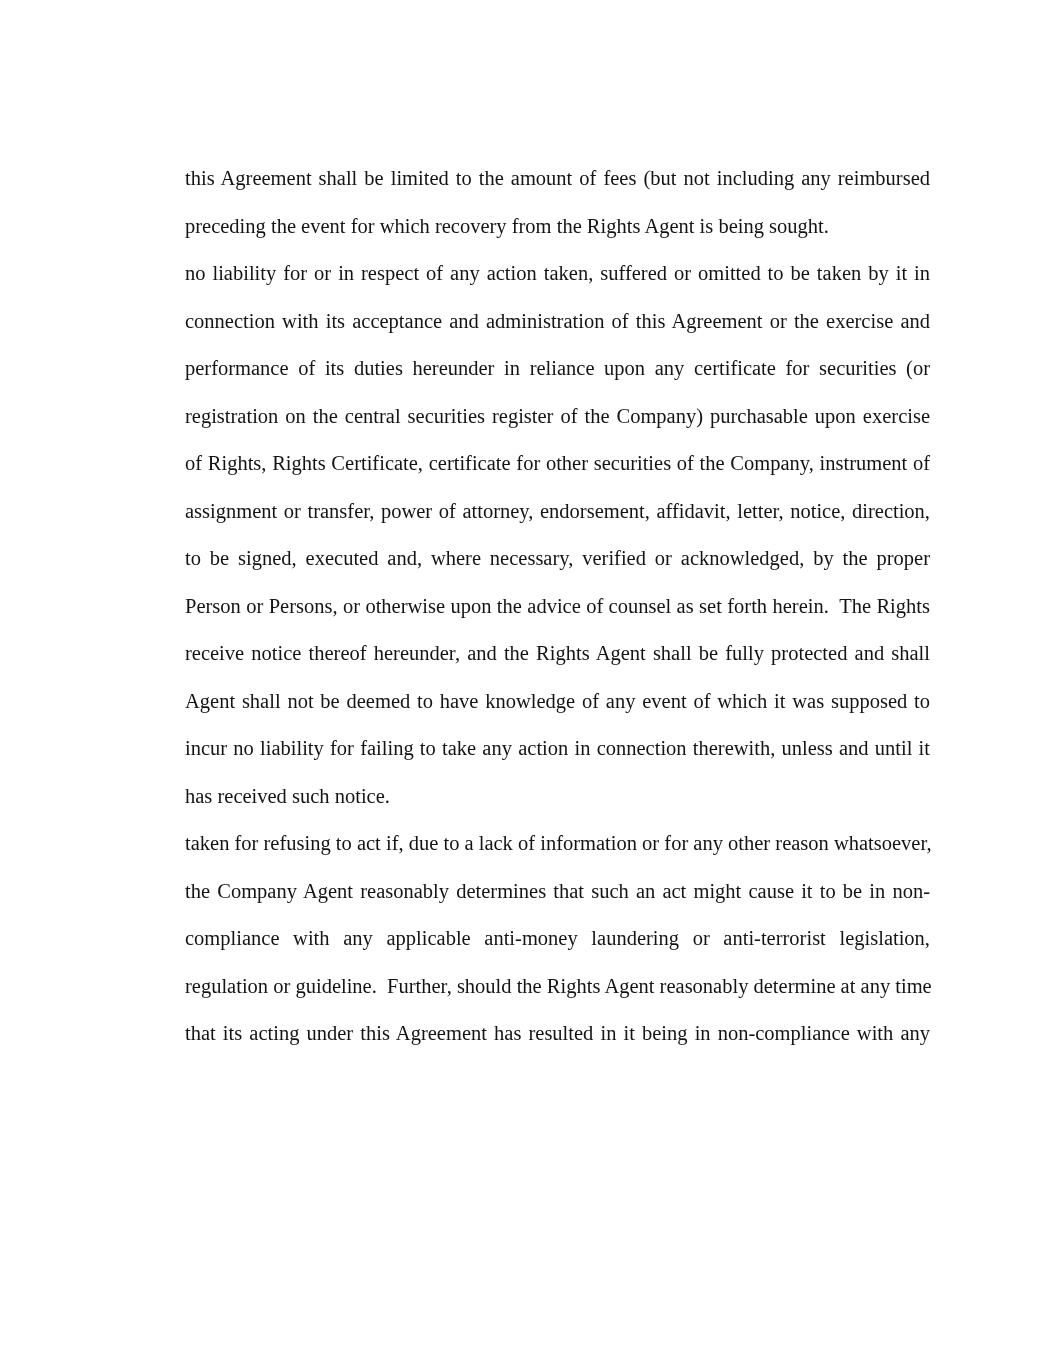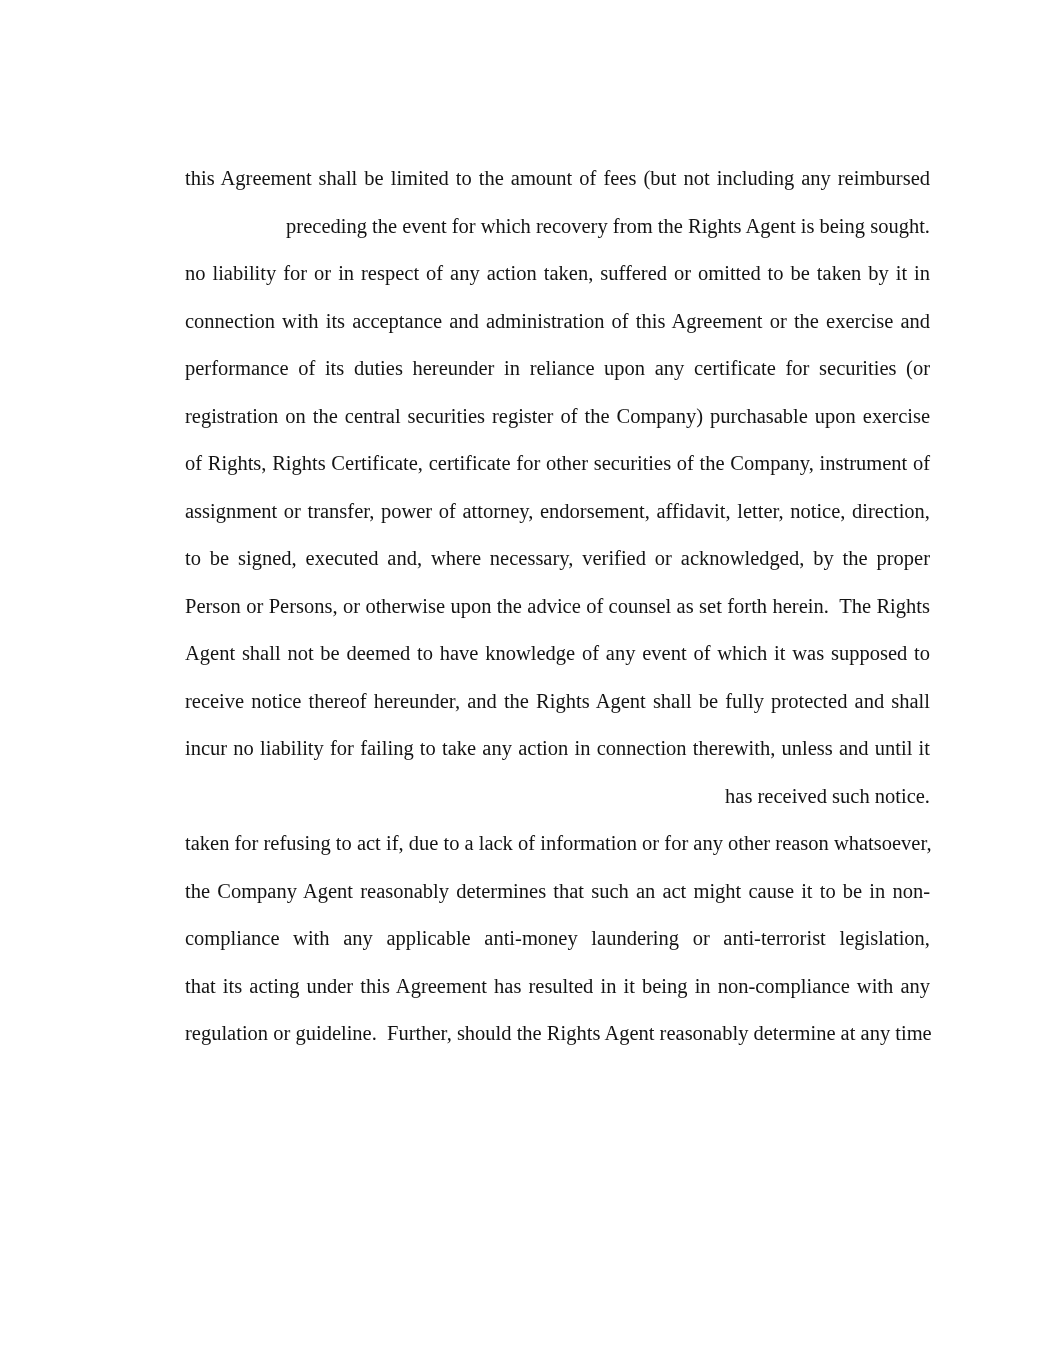--- a/index.html
+++ b/index.html
@@ -20,21 +20,21 @@
   .content {
     position: absolute;
     left: 185px;
     top: 155px;
     width: 745px;
   }
   .line {
     height: 47.5px;
     line-height: 47.5px;
     white-space: pre;
-    text-align: right;
+    text-align: left;
   }
   .line.justify {
     text-align: justify;
     text-align-last: justify;
   }
   .indent-spacer {
     display: inline-block;
     width: 124px;
     height: 1px;
   }
@@ -59,24 +59,24 @@
   <div class="line justify">this Agreement shall be limited to the amount of fees (but not including any reimbursed</div>
       <div class="line">preceding the event for which recovery from the Rights Agent is being sought.</div>
       <div class="line justify">no liability for or in respect of any action taken, suffered or omitted to be taken by it in</div>
       <div class="line justify">connection with its acceptance and administration of this Agreement or the exercise and</div>
       <div class="line justify">performance of its duties hereunder in reliance upon any certificate for securities (or</div>
       <div class="line justify">registration on the central securities register of the Company) purchasable upon exercise</div>
       <div class="line justify">of Rights, Rights Certificate, certificate for other securities of the Company, instrument of</div>
       <div class="line justify">assignment or transfer, power of attorney, endorsement, affidavit, letter, notice, direction,</div>
       <div class="line justify">to be signed, executed and, where necessary, verified or acknowledged, by the proper</div>
       <div class="line justify">Person or Persons, or otherwise upon the advice of counsel as set forth herein.  The Rights</div>
+      <div class="line justify">receive notice thereof hereunder, and the Rights Agent shall be fully protected and shall</div>
       <div class="line justify">Agent shall not be deemed to have knowledge of any event of which it was supposed to</div>
-      <div class="line justify">receive notice thereof hereunder, and the Rights Agent shall be fully protected and shall</div>
       <div class="line justify">incur no liability for failing to take any action in connection therewith, unless and until it</div>
       <div class="line">has received such notice.</div>
       <div class="line justify">taken for refusing to act if, due to a lack of information or for any other reason whatsoever,</div>
       <div class="line justify">the Company Agent reasonably determines that such an act might cause it to be in non-</div>
       <div class="line justify">compliance with any applicable anti-money laundering or anti-terrorist legislation,</div>
+      <div class="line justify">regulation or guideline.  Further, should the Rights Agent reasonably determine at any time</div>
       <div class="line justify">that its acting under this Agreement has resulted in it being in non-compliance with any</div>
-      <div class="line justify">regulation or guideline.  Further, should the Rights Agent reasonably determine at any time</div>
       <div class="page-number">-38-</div>
     </div>
 </div>
 
 </body></html>

